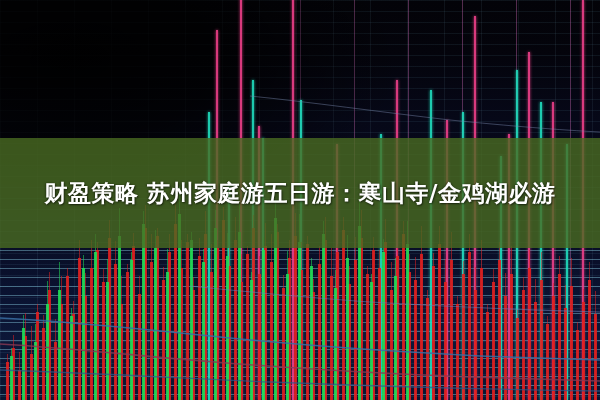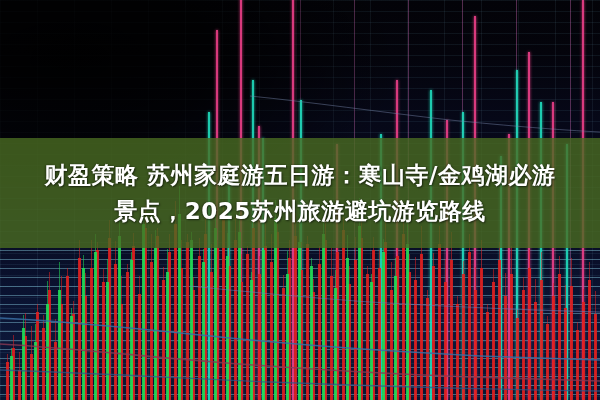--- a/index.html
+++ b/index.html
@@ -434,16 +434,15 @@
     <path d="M0,344 C 70,348 140,356 215,362 C 300,369 390,374 470,377 C 530,379 570,380 600,381" fill="none" stroke="#8a3a52" stroke-width="1.6" opacity="0.8"></path>
     <path d="M0,370 C 90,373 180,378 270,382 C 370,386 470,389 600,391" fill="none" stroke="#2d5a8c" stroke-width="1.3" opacity="0.7"></path>
     <path d="M190,286 C 250,292 310,298 370,302 C 440,306 520,310 600,312" fill="none" stroke="#6a7fb5" stroke-width="1.1" opacity="0.55"></path>
     <path d="M250,96 C 310,102 380,112 450,120 C 510,126 560,130 600,132" fill="none" stroke="#7a8ab0" stroke-width="1" opacity="0.45"></path>
   </svg>
 
   <div class="layer" id="bg-vignette"></div>
 
   <div id="title-band" style="top: 138px; height: 110px; background: rgba(74, 107, 34, 0.8);">
     <div class="title-line" style="color: rgb(255, 255, 255);">财盈策略 苏州家庭游五日游：寒山寺/金鸡湖必游</div>
-    <div class="title-line" style="color: rgb(255, 255, 255);">景点，2025苏州旅游避坑游览路线</div>
   </div>
 
 </div>
 
 </body></html>

